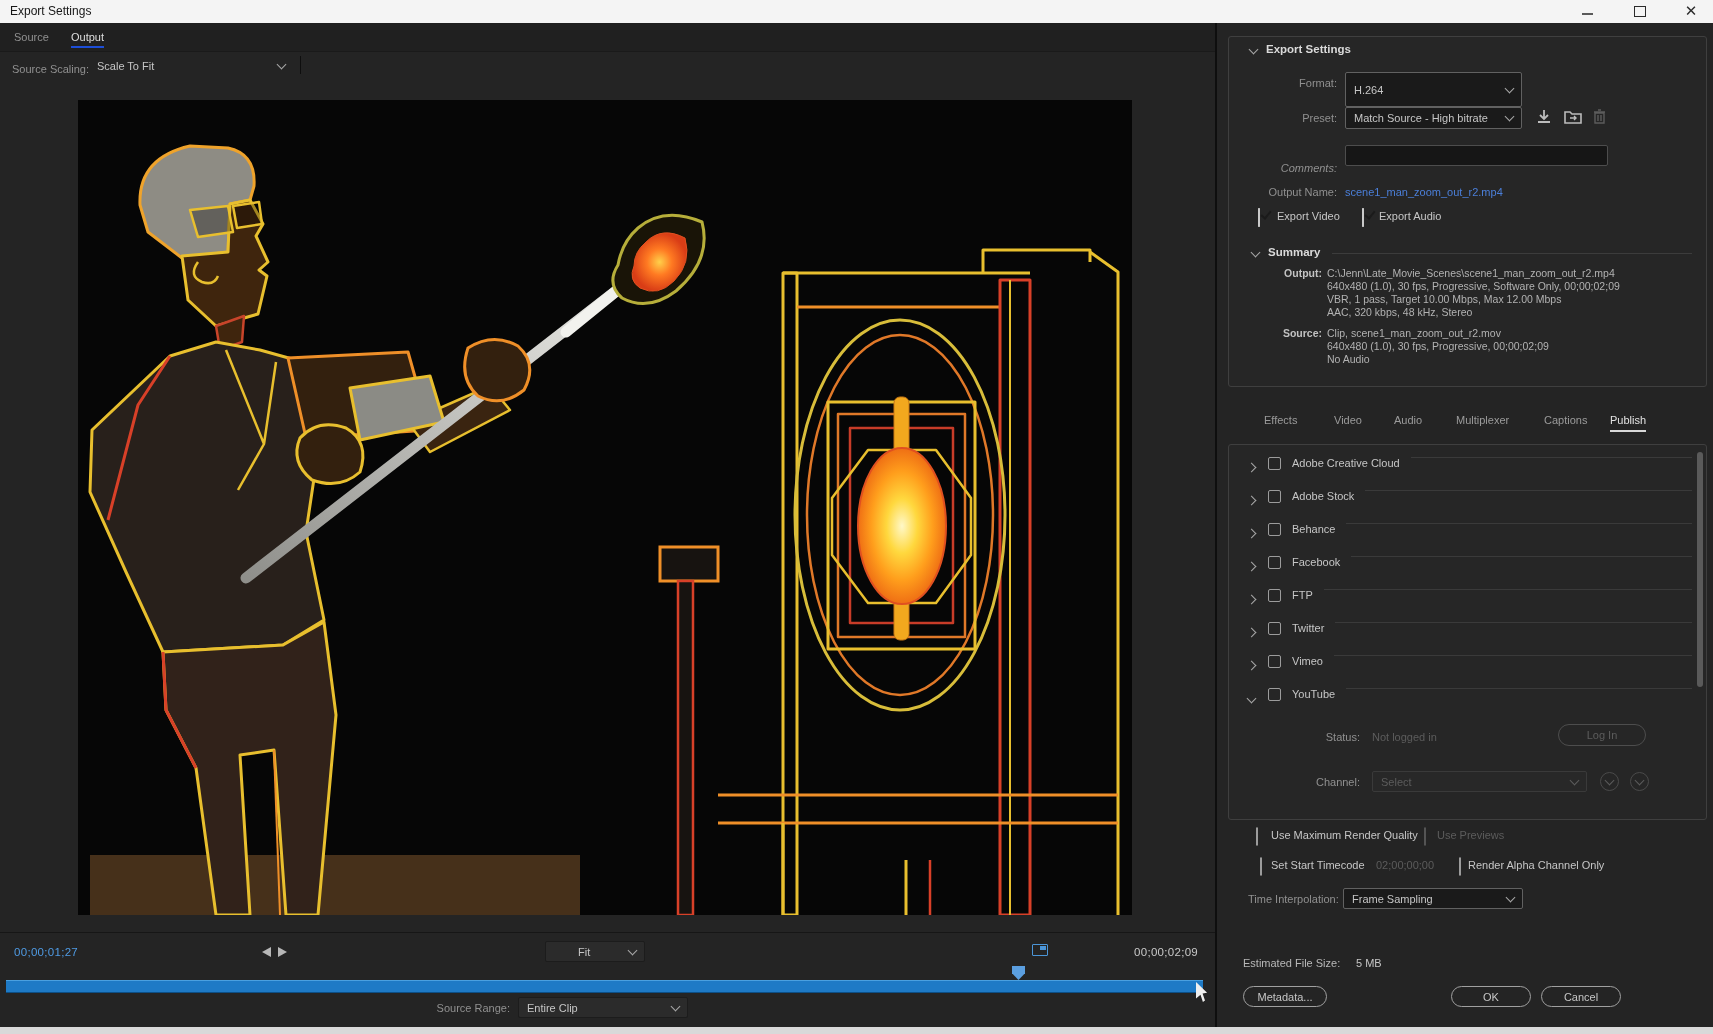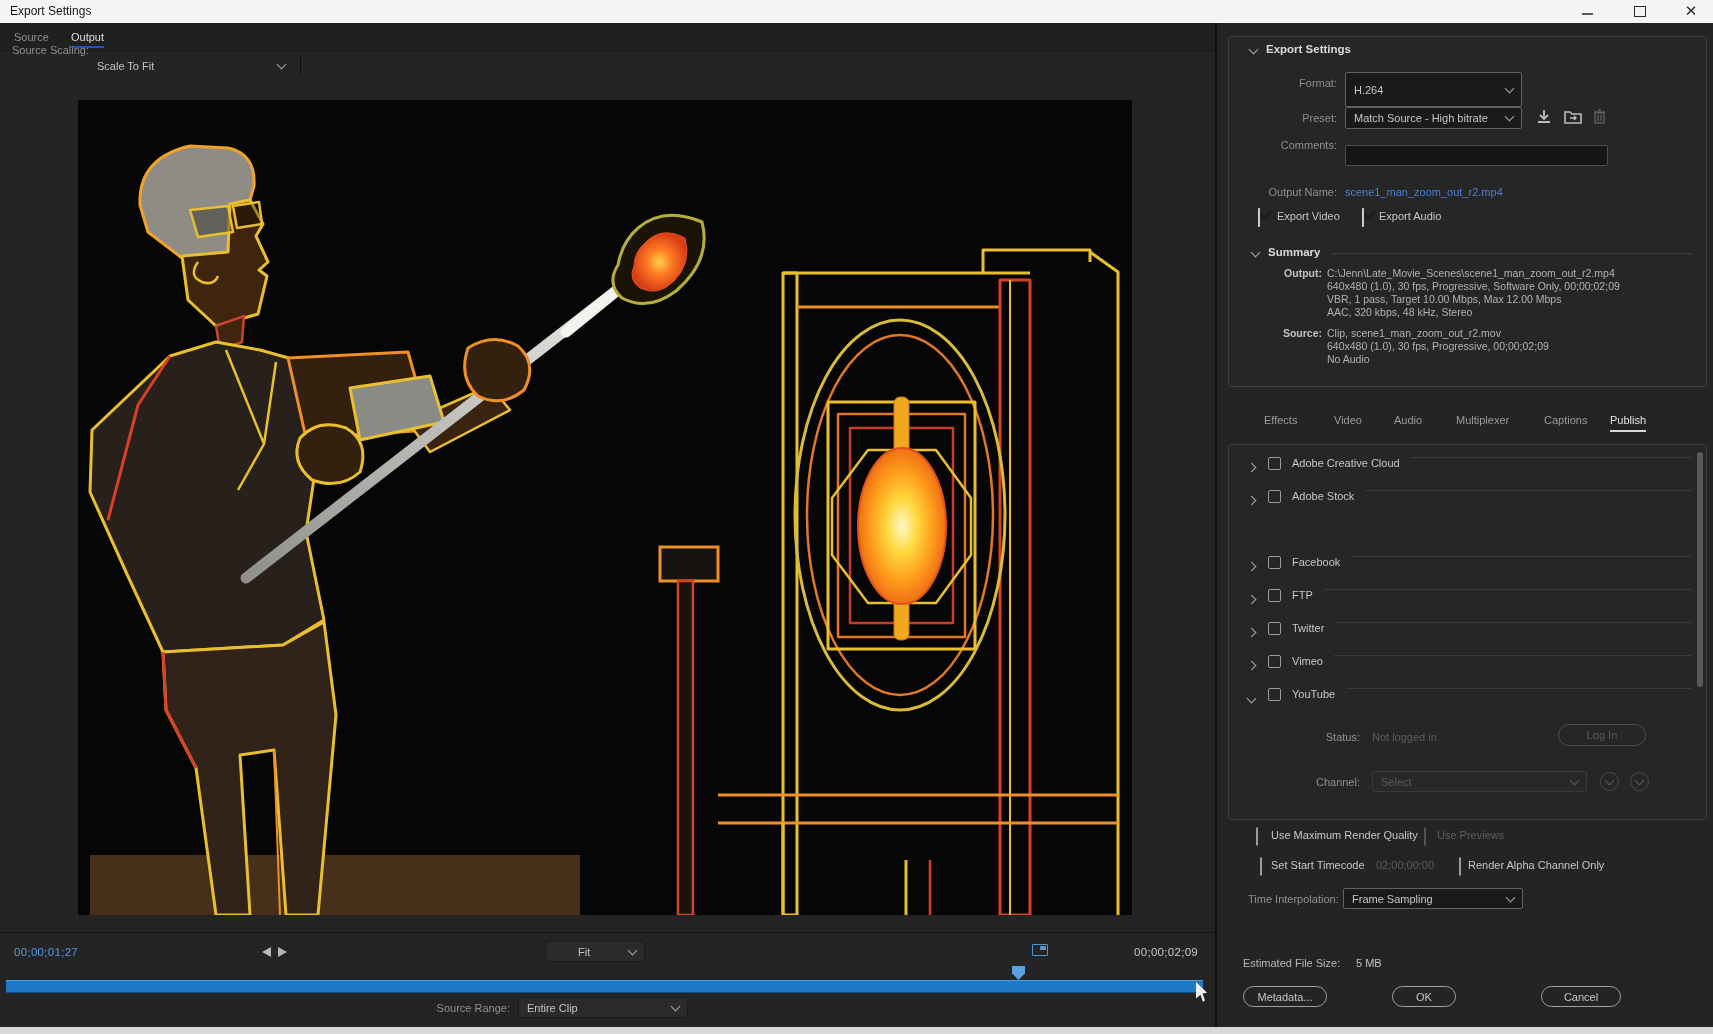--- a/index.html
+++ b/index.html
@@ -71,21 +71,21 @@
     <span class="maxbtn"></span>
     <span class="closebtn"></span>
   </div>
 
   
   <div class="abs" style="left:0;top:23px;width:1215px;height:28px;background:#202020;"></div>
   <span class="abs lbl" style="left:14px;top:31px;">Source</span>
   <span class="abs val" style="left:71px;top:31px;color:#dedede;border-bottom:2px solid #1d4ed8;padding-bottom:3px;">Output</span>
   <div class="abs" style="left:0;top:51px;width:1215px;height:1px;background:#1a1a1a;"></div>
 
-  <span class="abs lbl" style="left:12px;top:44px;text-align:center;">Source Scaling:</span>
+  <span class="abs lbl" style="left:12px;top:63px;text-align:center;">Source Scaling:</span>
   <div class="abs dd soft" style="left:88px;top:55px;width:206px;height:21px;background:transparent;border-color:transparent;">
     <span class="val">Scale To Fit</span>
     <span class="chv d"></span>
   </div>
   <div class="vline" style="left:300px;top:56px;width:1px;height:18px;"></div>
 
   
   <div class="abs" style="left:78px;top:100px;width:1054px;height:815px;background:#060606;">
     <svg viewBox="0 0 1054 815" width="1054" height="815">
       <defs>
@@ -214,21 +214,21 @@
     <path d="M9 2v8 M5 7l4 4 4-4 M3 14h12" fill="none" stroke="#bcbcbc" stroke-width="1.8"></path>
   </svg>
   <svg class="abs" style="left:1563px;top:108px;" width="20" height="18" viewBox="0 0 20 18">
     <path d="M2 4h5l2 2h9v9H2z" fill="none" stroke="#bcbcbc" stroke-width="1.6"></path>
     <path d="M7 10h6 M11 8l2 2-2 2" fill="none" stroke="#bcbcbc" stroke-width="1.4"></path>
   </svg>
   <svg class="abs" style="left:1593px;top:108px;" width="13" height="18" viewBox="0 0 13 18">
     <path d="M2 5h9v10H2z M1 4h11 M5 2h3 M5 7v6 M8 7v6" fill="none" stroke="#5c5c5c" stroke-width="1.4"></path>
   </svg>
 
-  <span class="abs lbl rt" style="left:1230px;top:139px;width:107px;">Comments:</span>
+  <span class="abs lbl rt" style="left:1230px;top:162px;width:107px;font-style:italic;">Comments:</span>
   <input class="comments" style="left: 1345px; top: 145px; width: 263px; height: 21px;" value="">
 
   <span class="abs lbl rt" style="left:1230px;top:186px;width:107px;">Output Name:</span>
   <span class="abs link" style="left:1345px;top:186px;">scene1_man_zoom_out_r2.mp4</span>
 
   <span class="abs cb on" style="left:1258px;top:209px;"></span>
   <span class="abs val" style="left:1277px;top:210px;">Export Video</span>
   <span class="abs cb on" style="left:1360px;top:209px;"></span>
   <span class="abs val" style="left:1379px;top:210px;">Export Audio</span>
 
@@ -263,20 +263,26 @@
     <span class="cb"></span>
     <span class="val">Adobe Creative Cloud</span>
     <span class="rule"></span>
   </div>
   <div class="prow" style="top:490px;">
     <span class="chvbox"><i class="chv r"></i></span>
     <span class="cb"></span>
     <span class="val">Adobe Stock</span>
     <span class="rule"></span>
   </div>
+  <div class="prow" style="top:523px;">
+    <span class="chvbox"><i class="chv r"></i></span>
+    <span class="cb"></span>
+    <span class="val">Behance</span>
+    <span class="rule"></span>
+  </div>
   <div class="prow" style="top:556px;">
     <span class="chvbox"><i class="chv r"></i></span>
     <span class="cb"></span>
     <span class="val">Facebook</span>
     <span class="rule"></span>
   </div>
   <div class="prow" style="top:589px;">
     <span class="chvbox"><i class="chv r"></i></span>
     <span class="cb"></span>
     <span class="val">FTP</span>
@@ -339,21 +345,21 @@
     <span class="chv d"></span>
   </div>
 
   
   <span class="abs val" style="left:1243px;top:957px;color:#b8b8b8;">Estimated File Size:</span>
   <span class="abs val" style="left:1356px;top:957px;">5 MB</span>
 
   <div class="abs pill" style="left:1243px;top:986px;width:84px;height:21px;">
     <span>Metadata...</span>
   </div>
-  <div class="abs pill" style="left:1392px;top:986px;width:64px;height:21px;">
+  <div class="abs pill" style="left:1451px;top:986px;width:80px;height:21px;">
     <span>OK</span>
   </div>
   <div class="abs pill" style="left:1541px;top:986px;width:80px;height:21px;">
     <span>Cancel</span>
   </div>
 
   
   <div class="abs" style="left:0;top:1027px;width:1713px;height:7px;background:#d9d9d9;"></div>
 </div>
 

